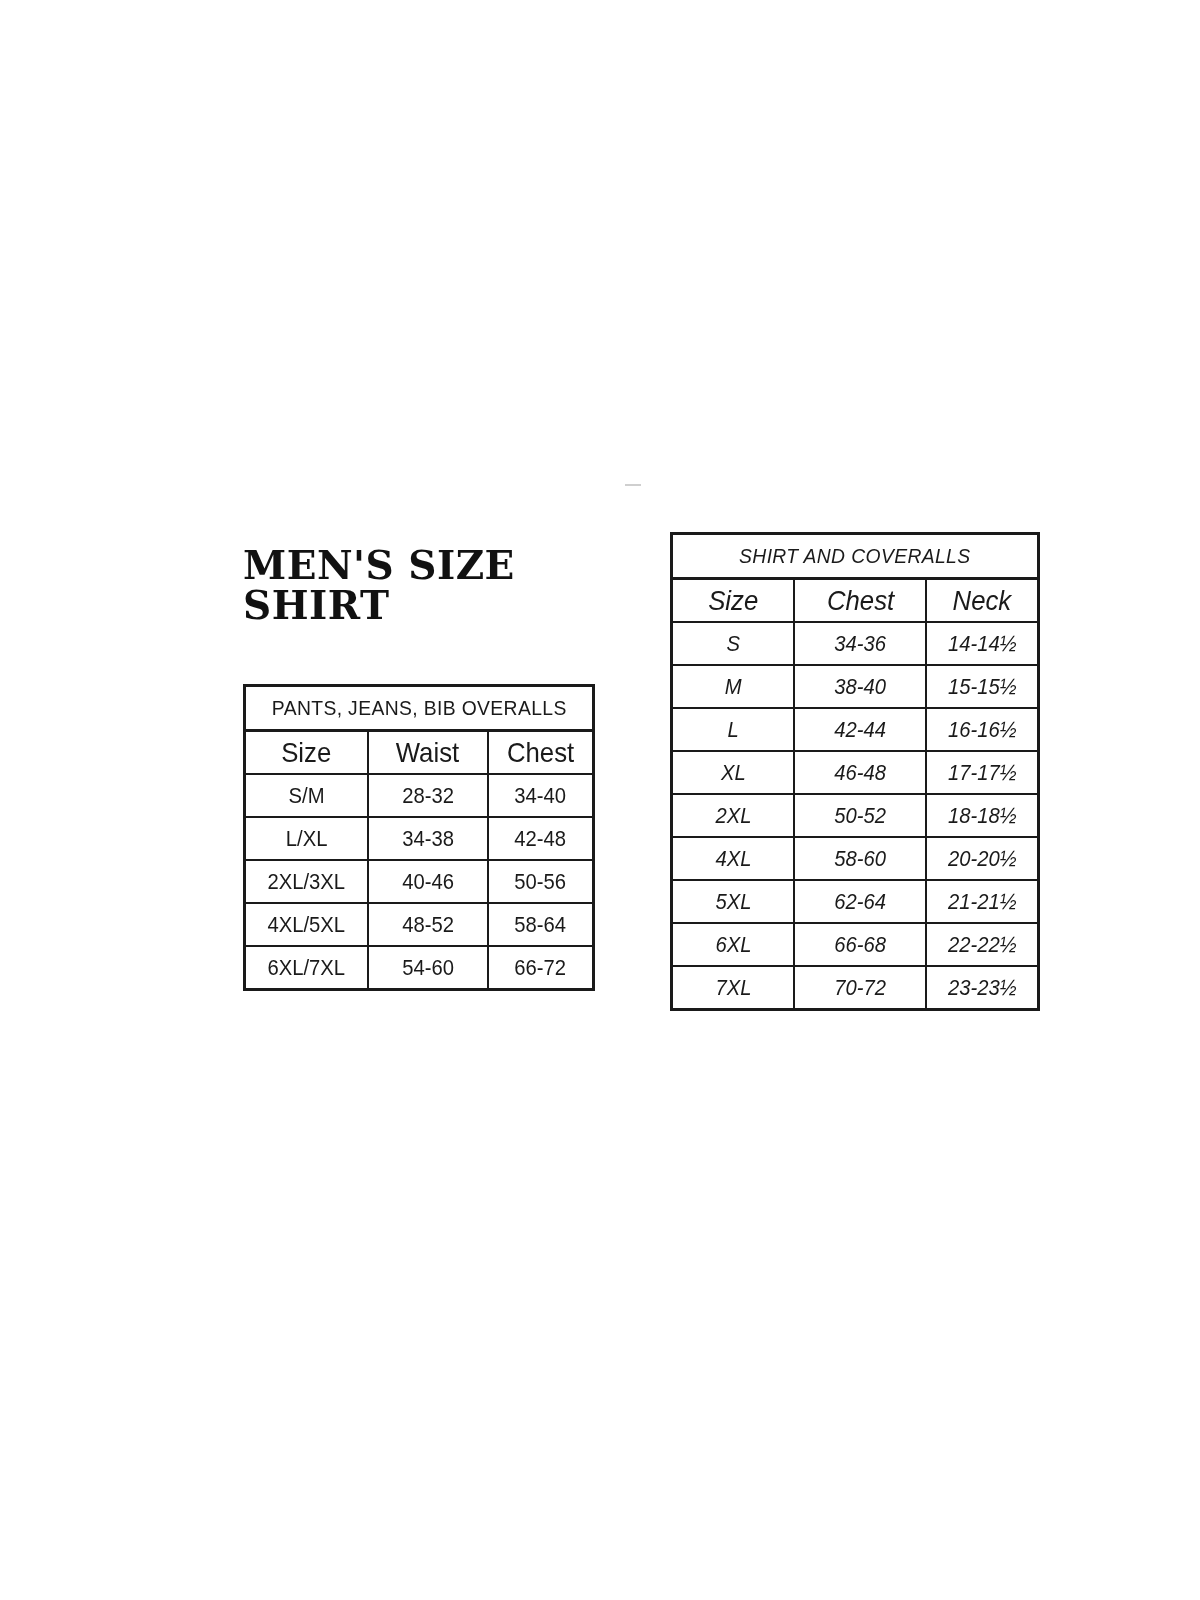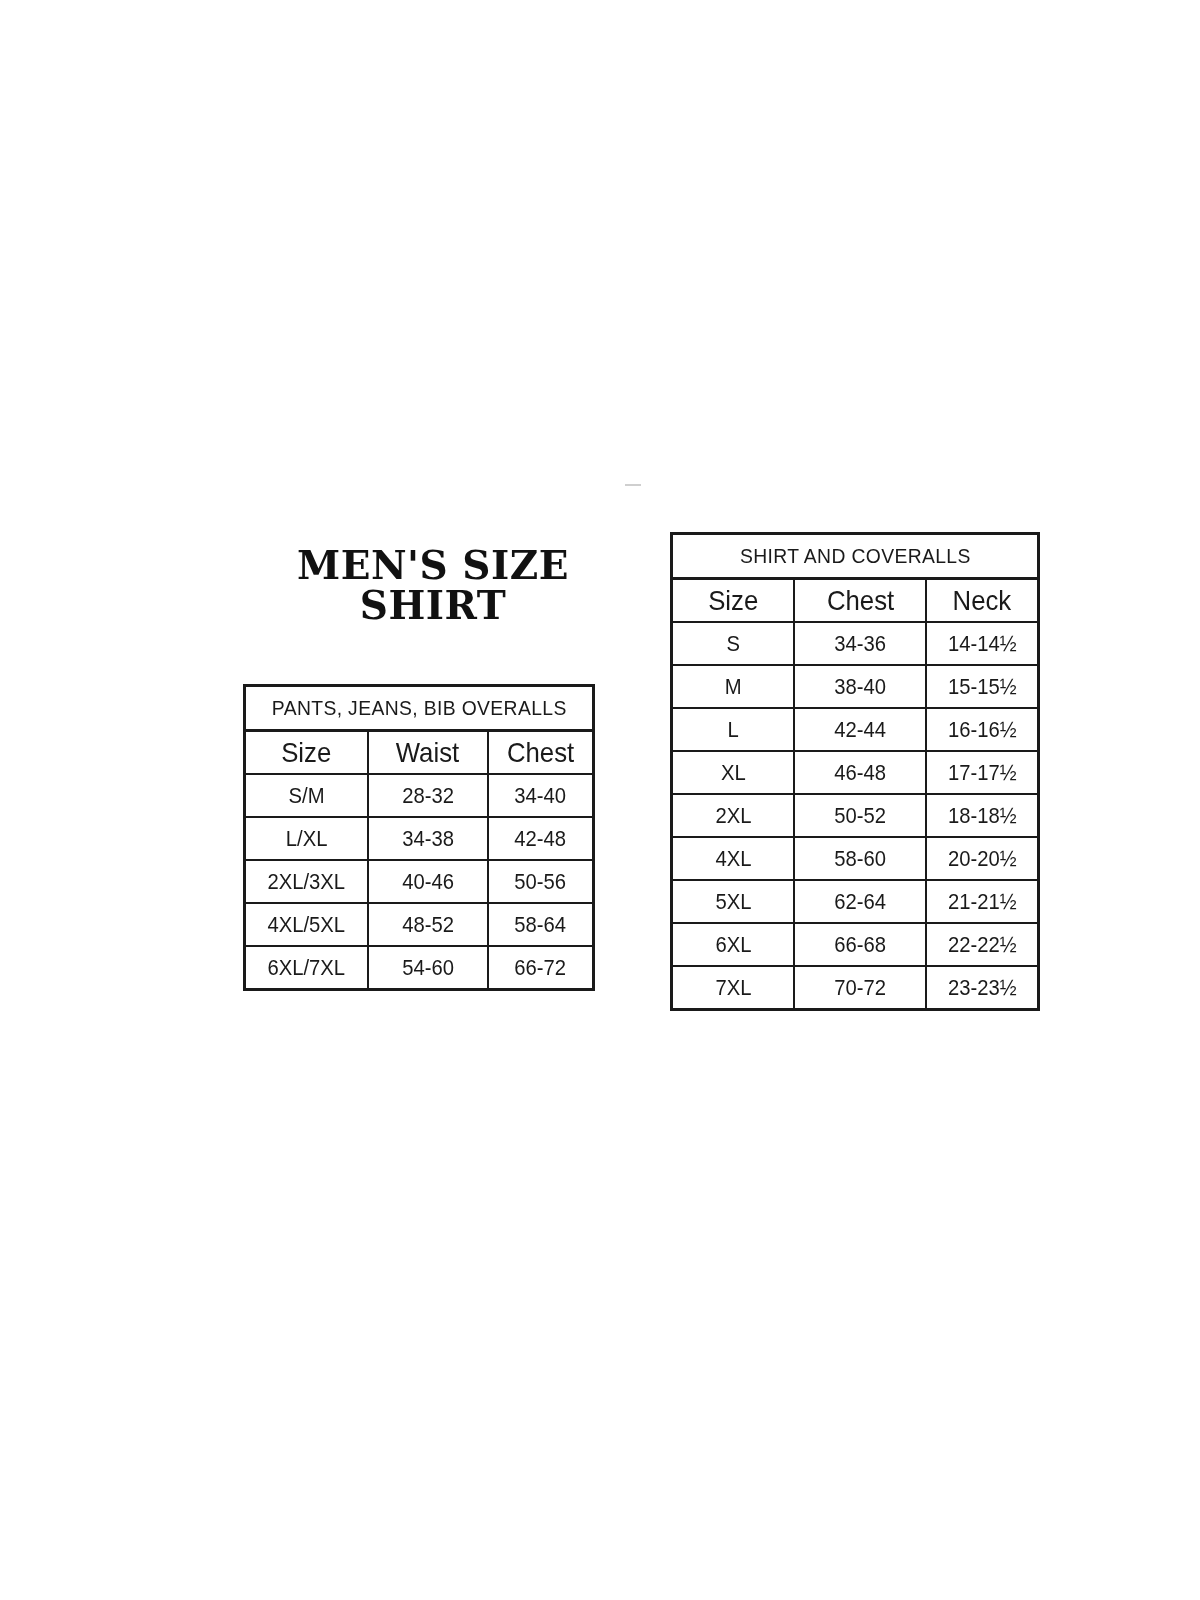--- a/index.html
+++ b/index.html
@@ -33,21 +33,20 @@
     height: 2px;
     background: #cfcfcf;
   }
 
   
   .title-block {
     position: absolute;
     left: 243px;
     top: 545px;
     width: 380px;
-    text-align: center;
   }
   .title-line {
     font-family: "DejaVu Serif", serif;
     font-weight: bold;
     font-size: 39px;
     letter-spacing: 0.5px;
     line-height: 1.03;
     color: #111111;
     white-space: nowrap;
   }
@@ -101,20 +100,21 @@
   #pants-table col.c1 { width: 133px; }
   #pants-table col.c2 { width: 133px; }
   #pants-table col.c3 { width: 114px; }
 
   
   #shirt-table {
     left: 670px;
     top: 532px;
     width: 370px;
     border: 3px solid #1a1a1a;
+    font-style: italic;
   }
   #shirt-table col.c1 { width: 124px; }
   #shirt-table col.c2 { width: 133px; }
   #shirt-table col.c3 { width: 113px; }
 </style>
 </head>
 <body>
 
 <div class="page">
 

